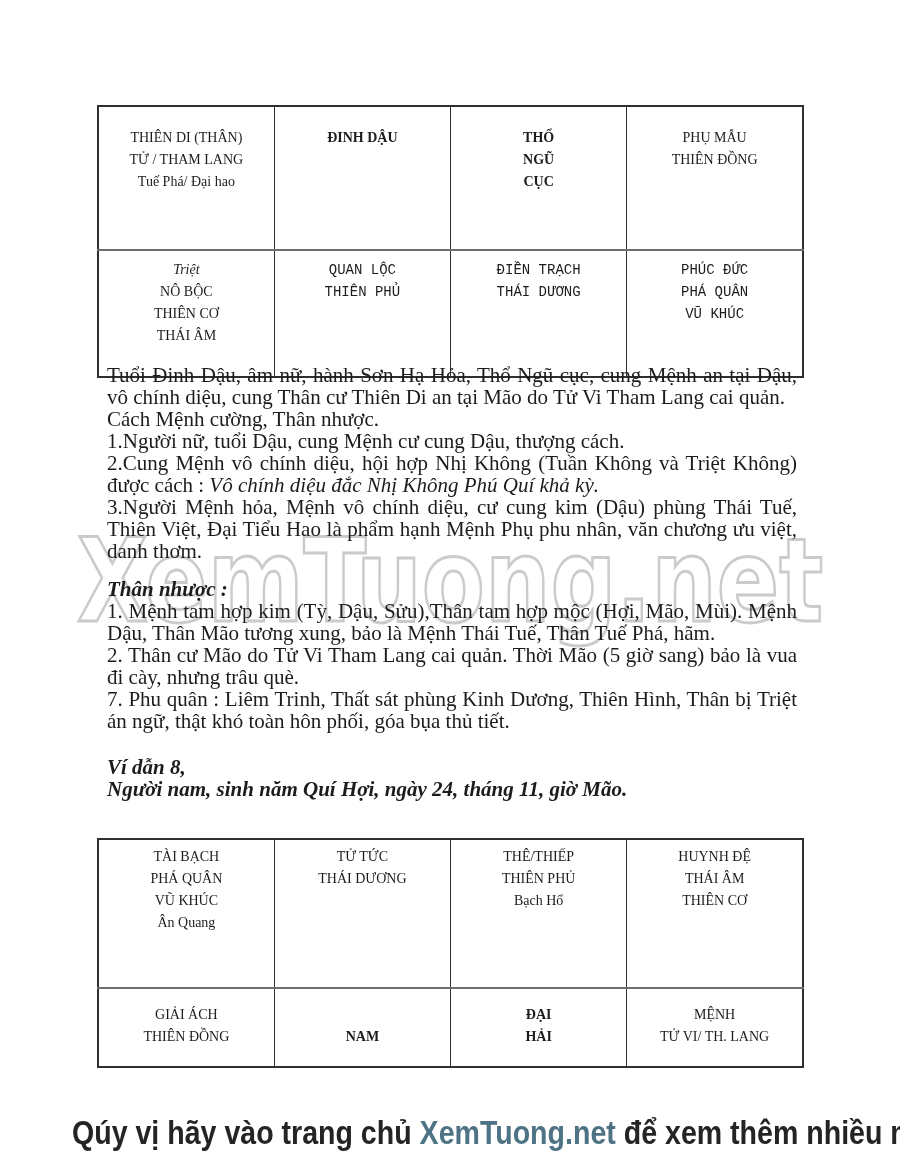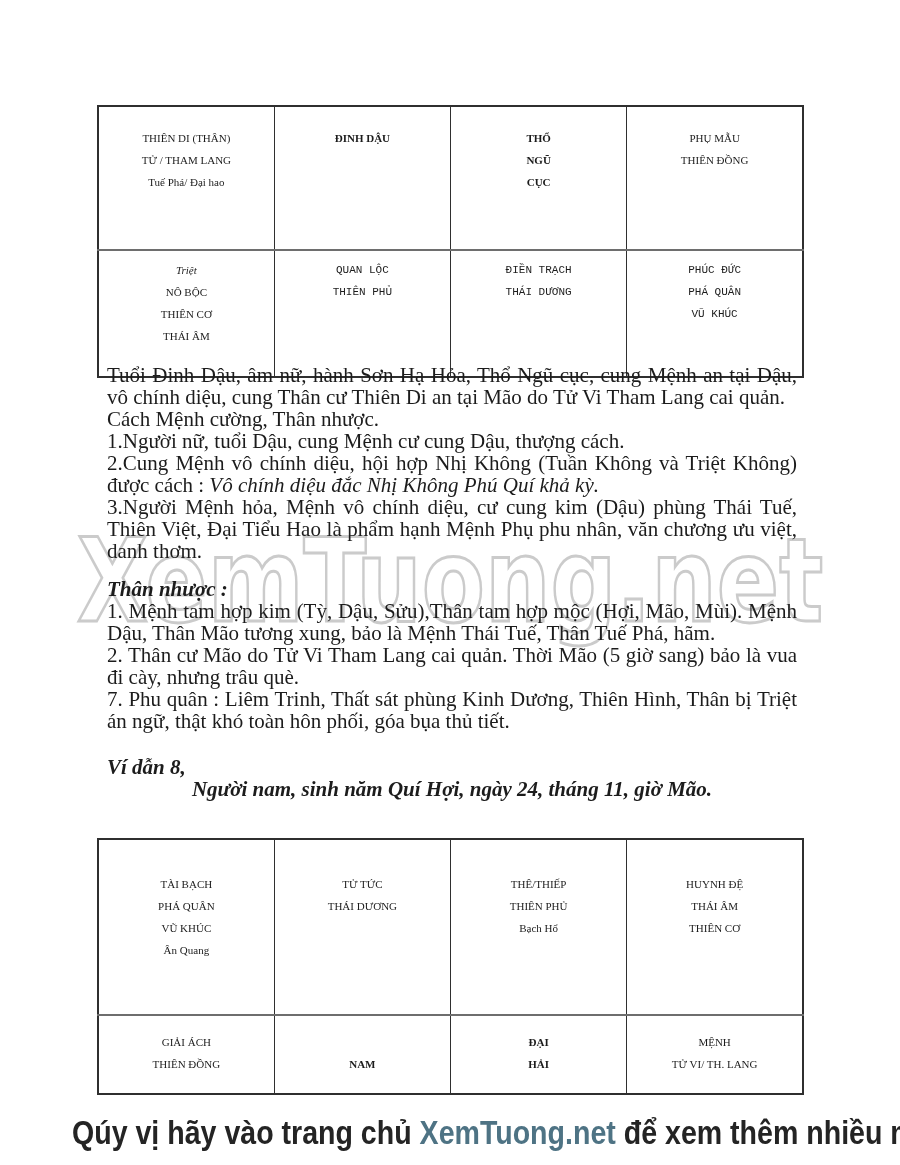--- a/index.html
+++ b/index.html
@@ -10,45 +10,45 @@
   .watermark{position:absolute;top:512px;left:50%;z-index:0;
              transform:translateX(-50%) scaleX(0.8);
              font-family:"DejaVu Sans",sans-serif;font-weight:bold;
              font-size:115px;line-height:1.2;white-space:nowrap;
              color:transparent;-webkit-text-stroke:3px #c6c6c6;opacity:.9;}
 
   .content{position:relative;z-index:1;}
 
   
   table.astro{position:absolute;left:97px;width:707px;border-collapse:collapse;
-              table-layout:fixed;font-size:11px;line-height:22px;text-align:center;}
+              table-layout:fixed;font-size:14px;line-height:22px;text-align:center;}
   table.astro, table.astro td{border:1px solid #2f2f2f;}
   table.astro{border:2px solid #2f2f2f;}
   table.astro tr.r1 td{border-bottom:2px solid #6e6e6e;}
   table.astro td{vertical-align:top;padding:0 4px;}
   .t-top{top:105px;}
   .t-top tr.r1 td{height:122px;padding-top:20px;}
   .t-top tr.r2 td{height:117px;padding-top:8px;}
   .t-top td.pt-big{padding-top:42px;}
   .t-top td.pt-med{padding-top:28px;}
   .t-top td.pt-r2{padding-top:30px;font-family:Liberation Mono, monospace;}
   .t-bot{top:838px;}
-  .t-bot tr.r1 td{height:141px;padding-top:33px;}
+  .t-bot tr.r1 td{height:141px;padding-top:6px;}
   .t-bot tr.r2 td{height:59px;vertical-align:bottom;padding-bottom:18px;}
   .b{font-weight:bold;}
   .it{font-style:italic;}
 
   
   .bodytext{position:absolute;left:107px;top:364px;width:690px;
             font-size:21px;line-height:22px;text-align:justify;}
   .bodytext p{margin:0;}
   .h-sec{font-weight:bold;font-style:italic;margin-top:14px !important;}
   .h-sec2{font-weight:bold;font-style:italic;margin-top:16px !important;}
   .vd{font-weight:bold;font-style:italic;margin-top:24px !important;text-align:left;}
-  .vd2{font-weight:bold;font-style:italic;text-align:center;}
+  .vd2{font-weight:bold;font-style:italic;text-align:left;}
 
   
   .footer{position:absolute;left:0;right:0;top:1112px;text-align:center;z-index:1;
           font-family:"Liberation Sans","DejaVu Sans",sans-serif;font-weight:bold;
           font-size:34px;line-height:40px;color:#242424;
           transform:scaleX(0.84);white-space:nowrap;}
   .footer .lnk{color:#4e7384;}
 </style>
 </head>
 <body>

